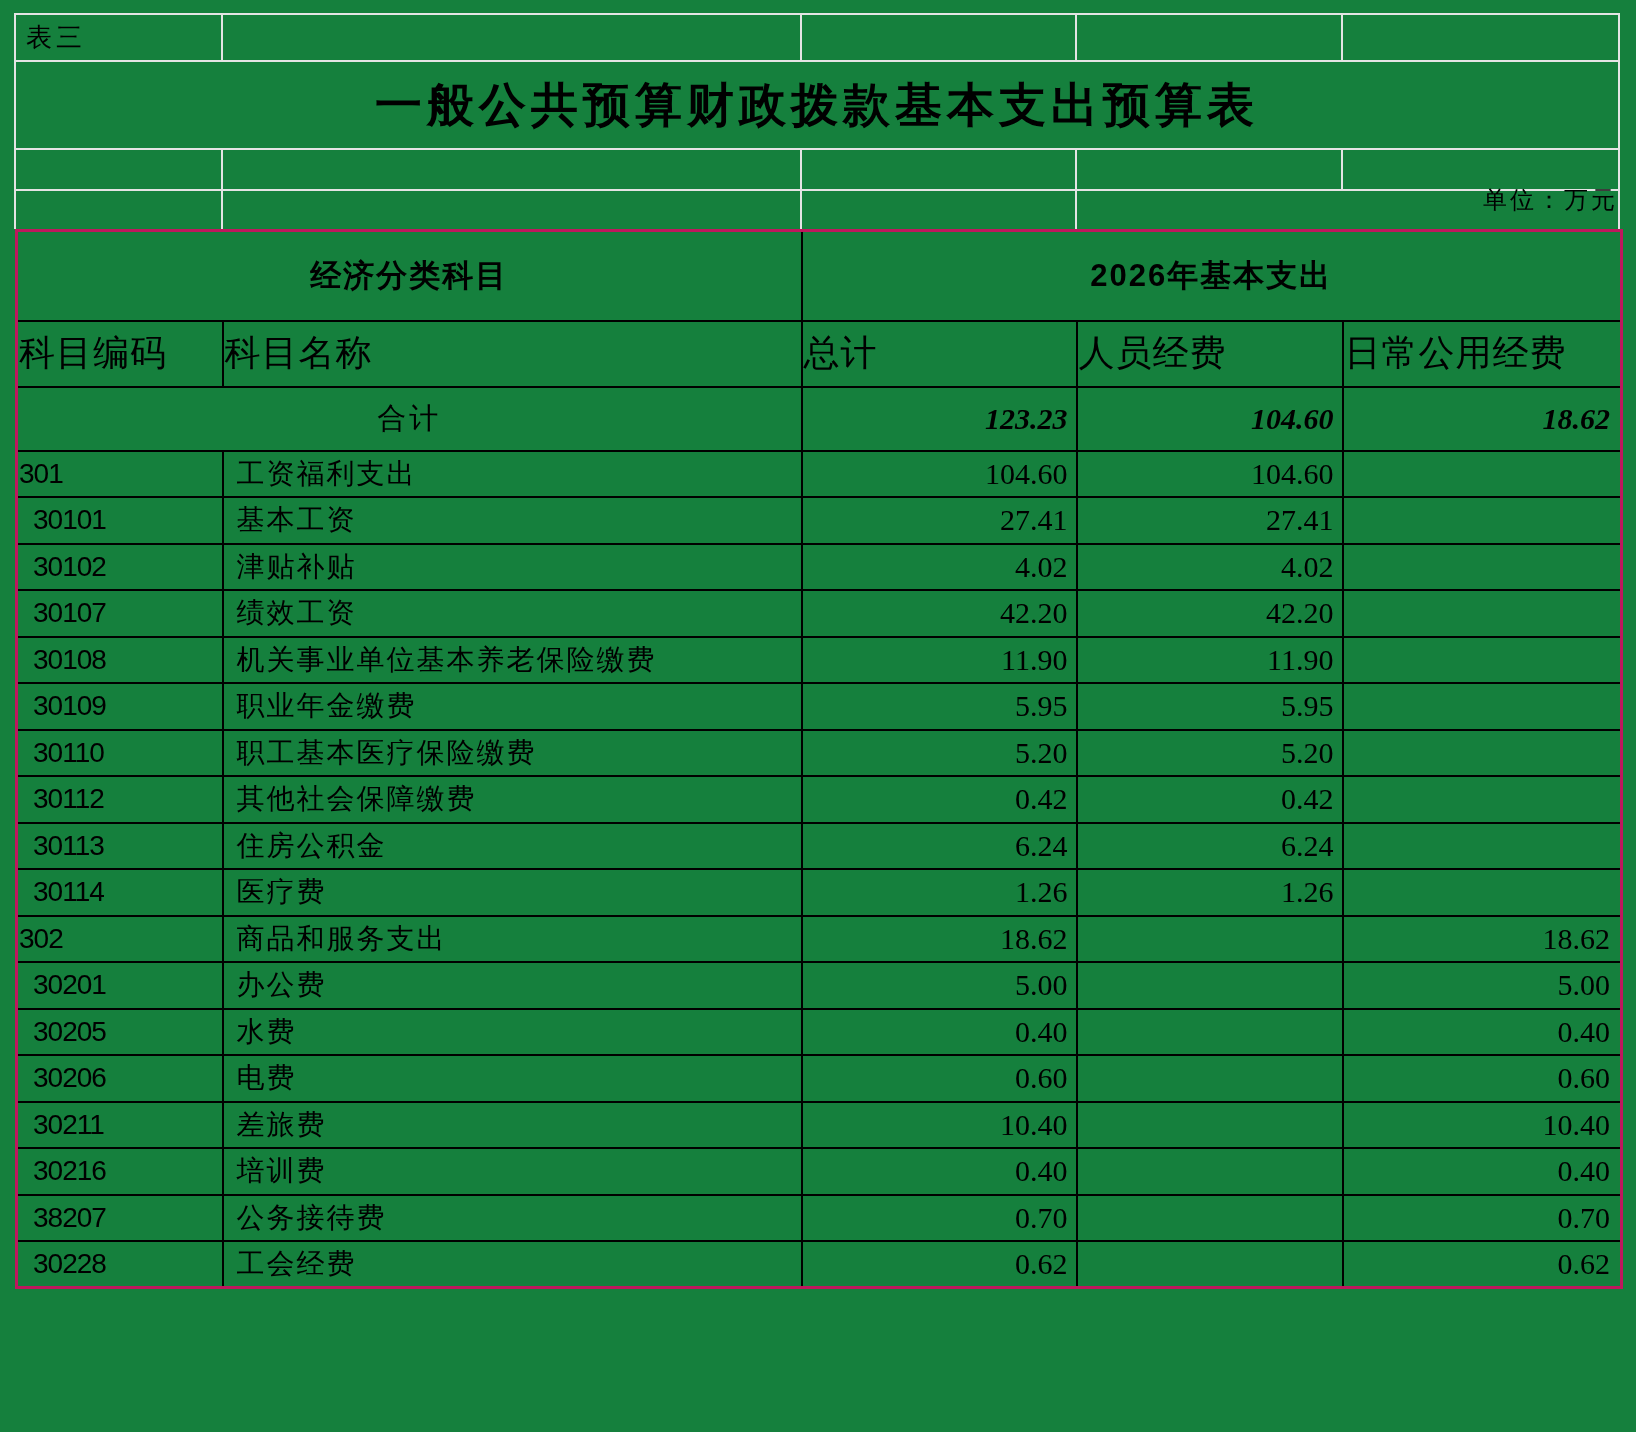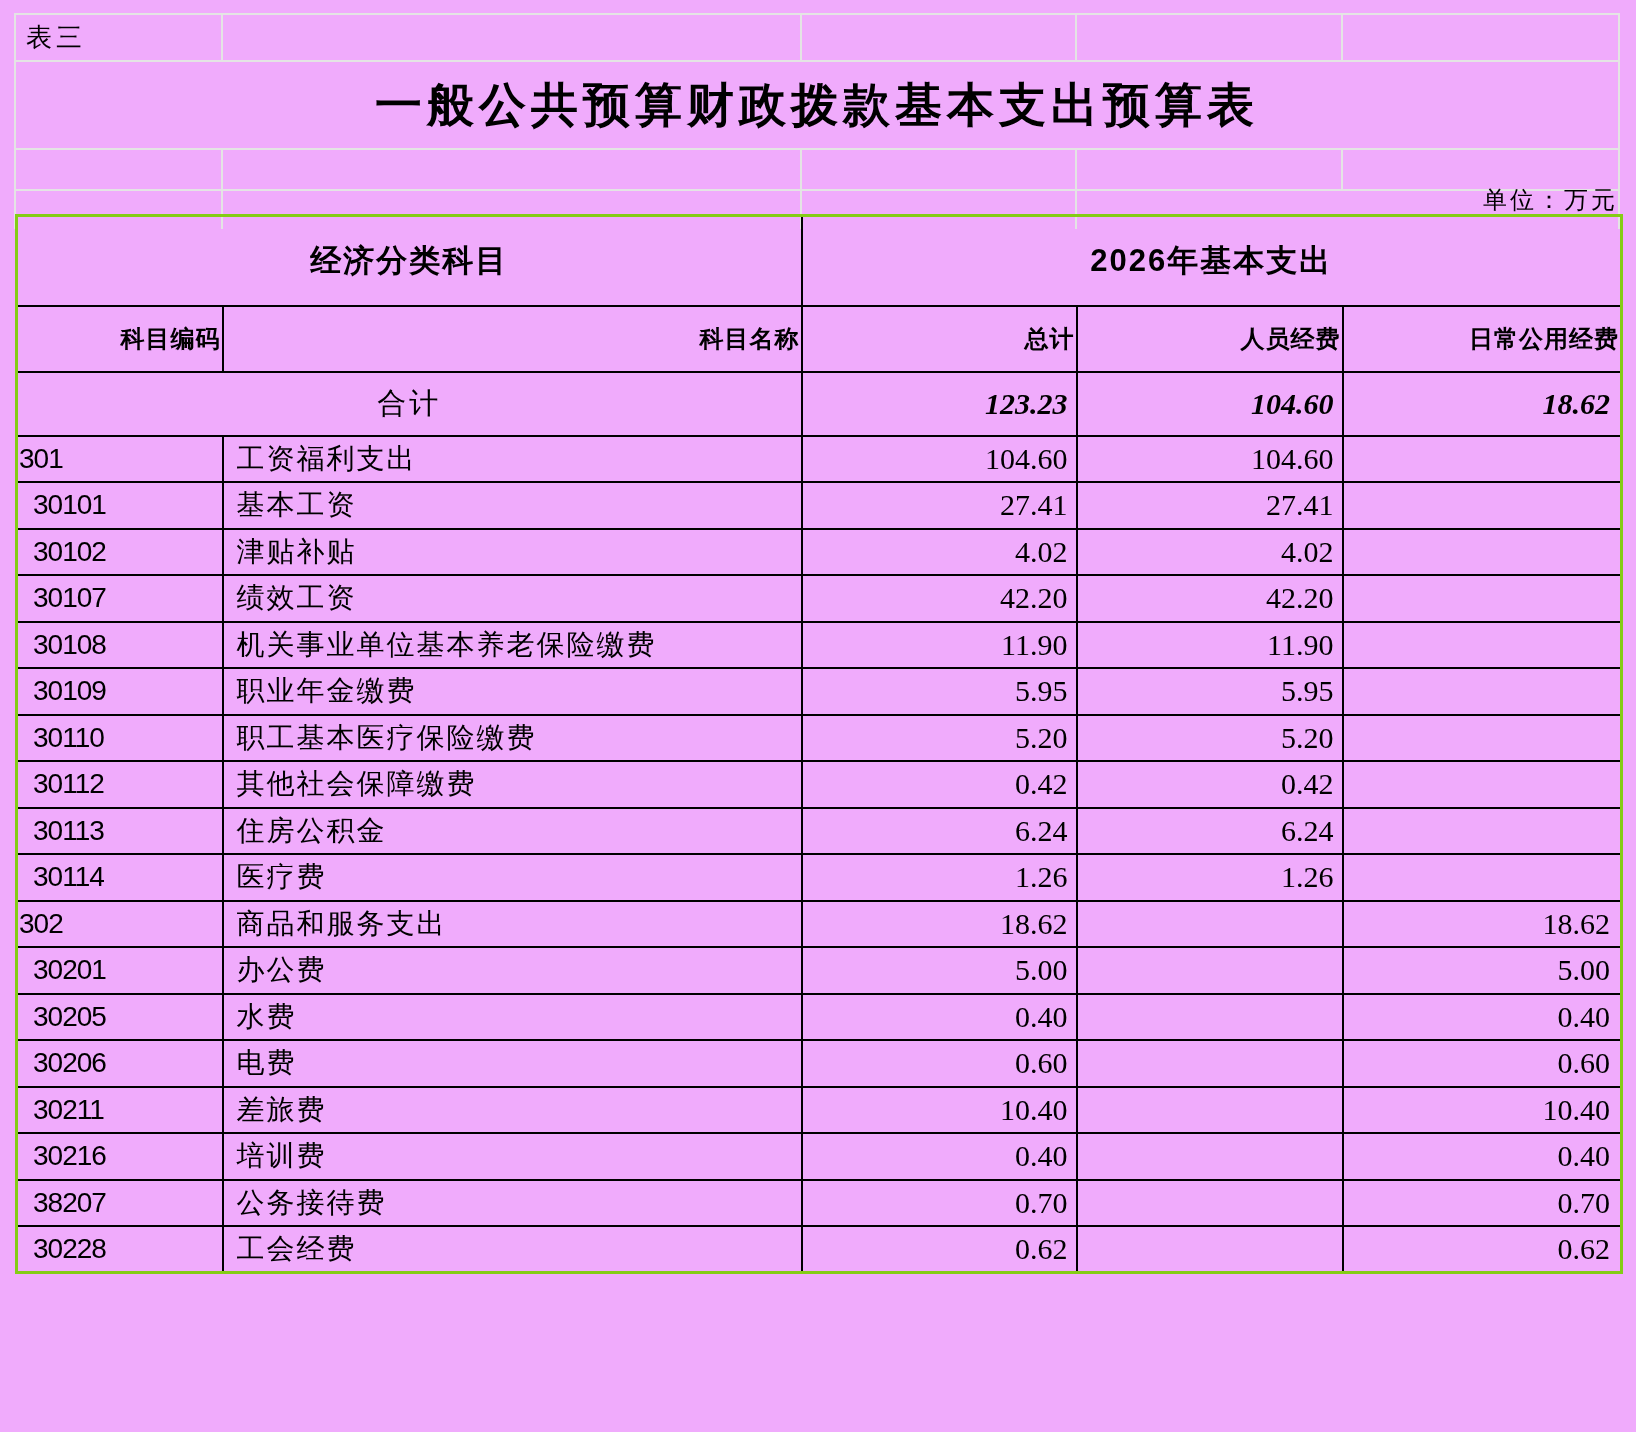--- a/index.html
+++ b/index.html
@@ -1,44 +1,44 @@
 <!DOCTYPE html>
 <html><head>
 <meta charset="utf-8">
 <style>
   html,body{margin:0;padding:0;background:#fff;}
-  #page{position:relative;width:1636px;height:1432px;background:#f0abfc;overflow:hidden;
+  #page{position:relative;width:1636px;height:1432px;background:#15803d;overflow:hidden;
         font-family:"Liberation Serif","DejaVu Serif",serif;color:#000;}
 
   
   .gline{position:absolute;background:#e4e4e4;}
   .gline.h{height:2px;left:14px;width:1606px;}
   .gline.v{width:2px;}
 
   .corner-label{position:absolute;left:26px;top:20px;font-size:26px;letter-spacing:4px;
         font-family:"Liberation Serif","DejaVu Serif",serif;}
   .sheet-title{position:absolute;left:14px;top:74px;width:1606px;text-align:center;
         font-size:47px;font-weight:bold;letter-spacing:5px;
         font-family:"Liberation Serif","DejaVu Serif",serif;}
   .unit-note{position:absolute;left:14px;top:184px;width:1604px;text-align:right;
         font-size:24px;letter-spacing:3px;}
 
-  table.budget{position:absolute;left:15px;top:214px;width:1605px;
-        border-collapse:collapse;table-layout:fixed;border:3px solid #84cc16;}
+  table.budget{position:absolute;left:15px;top:229px;width:1605px;
+        border-collapse:collapse;table-layout:fixed;border:3px solid #be185d;}
   table.budget td{border:2px solid #000;overflow:hidden;white-space:nowrap;}
 
   td.group-head{font-family:"Liberation Sans","DejaVu Sans",sans-serif;font-weight:bold;
         font-size:31px;text-align:center;letter-spacing:2px;}
   tr.head1{height:90px;}
   tr.head2{height:66px;}
   tr.total-row{height:64px;}
   tr.data-row{height:46.5px;}
 
-  td.col-head{font-family:"Liberation Sans","DejaVu Sans",sans-serif;font-weight:bold;
-        font-size:24px;text-align:right;letter-spacing:1px;}
+  td.col-head{font-family:"Liberation Sans","DejaVu Sans",sans-serif;font-weight:normal;
+        font-size:36px;text-align:left;letter-spacing:1px;}
 
   td.code{font-family:"Liberation Sans","DejaVu Sans",sans-serif;font-size:28px;
         letter-spacing:-1px;font-weight:400;text-align:left;}
   td.code.lv1{}
   td.code.lv2{padding-left:15px;}
   td.name{font-size:28px;letter-spacing:2px;text-align:left;padding-left:13px;}
   td.val{font-size:30px;text-align:right;padding-right:8px;
         font-family:"Liberation Serif","DejaVu Serif",serif;}
   td.val.last{padding-right:10px;}
   tr.total-row td.label{font-size:29px;letter-spacing:3px;text-align:center;}

